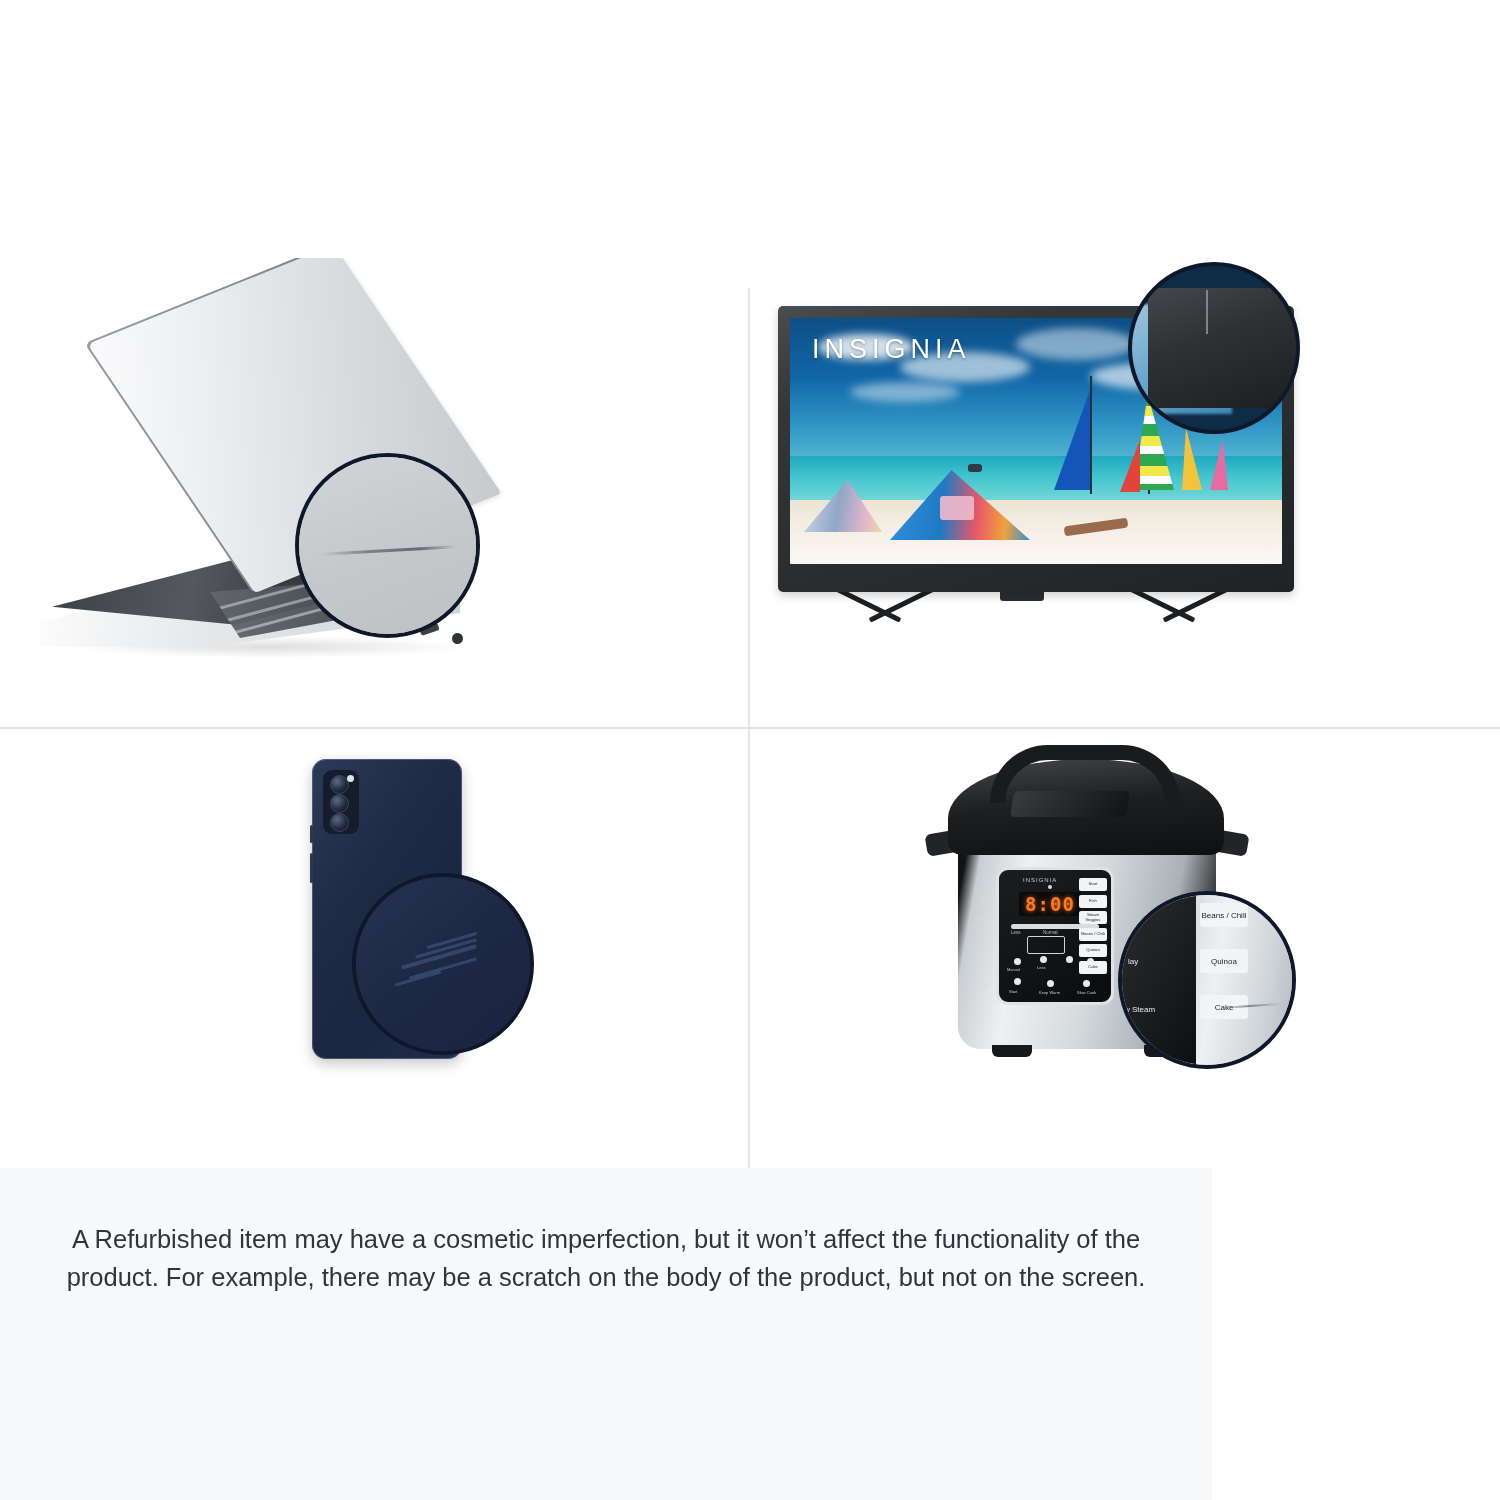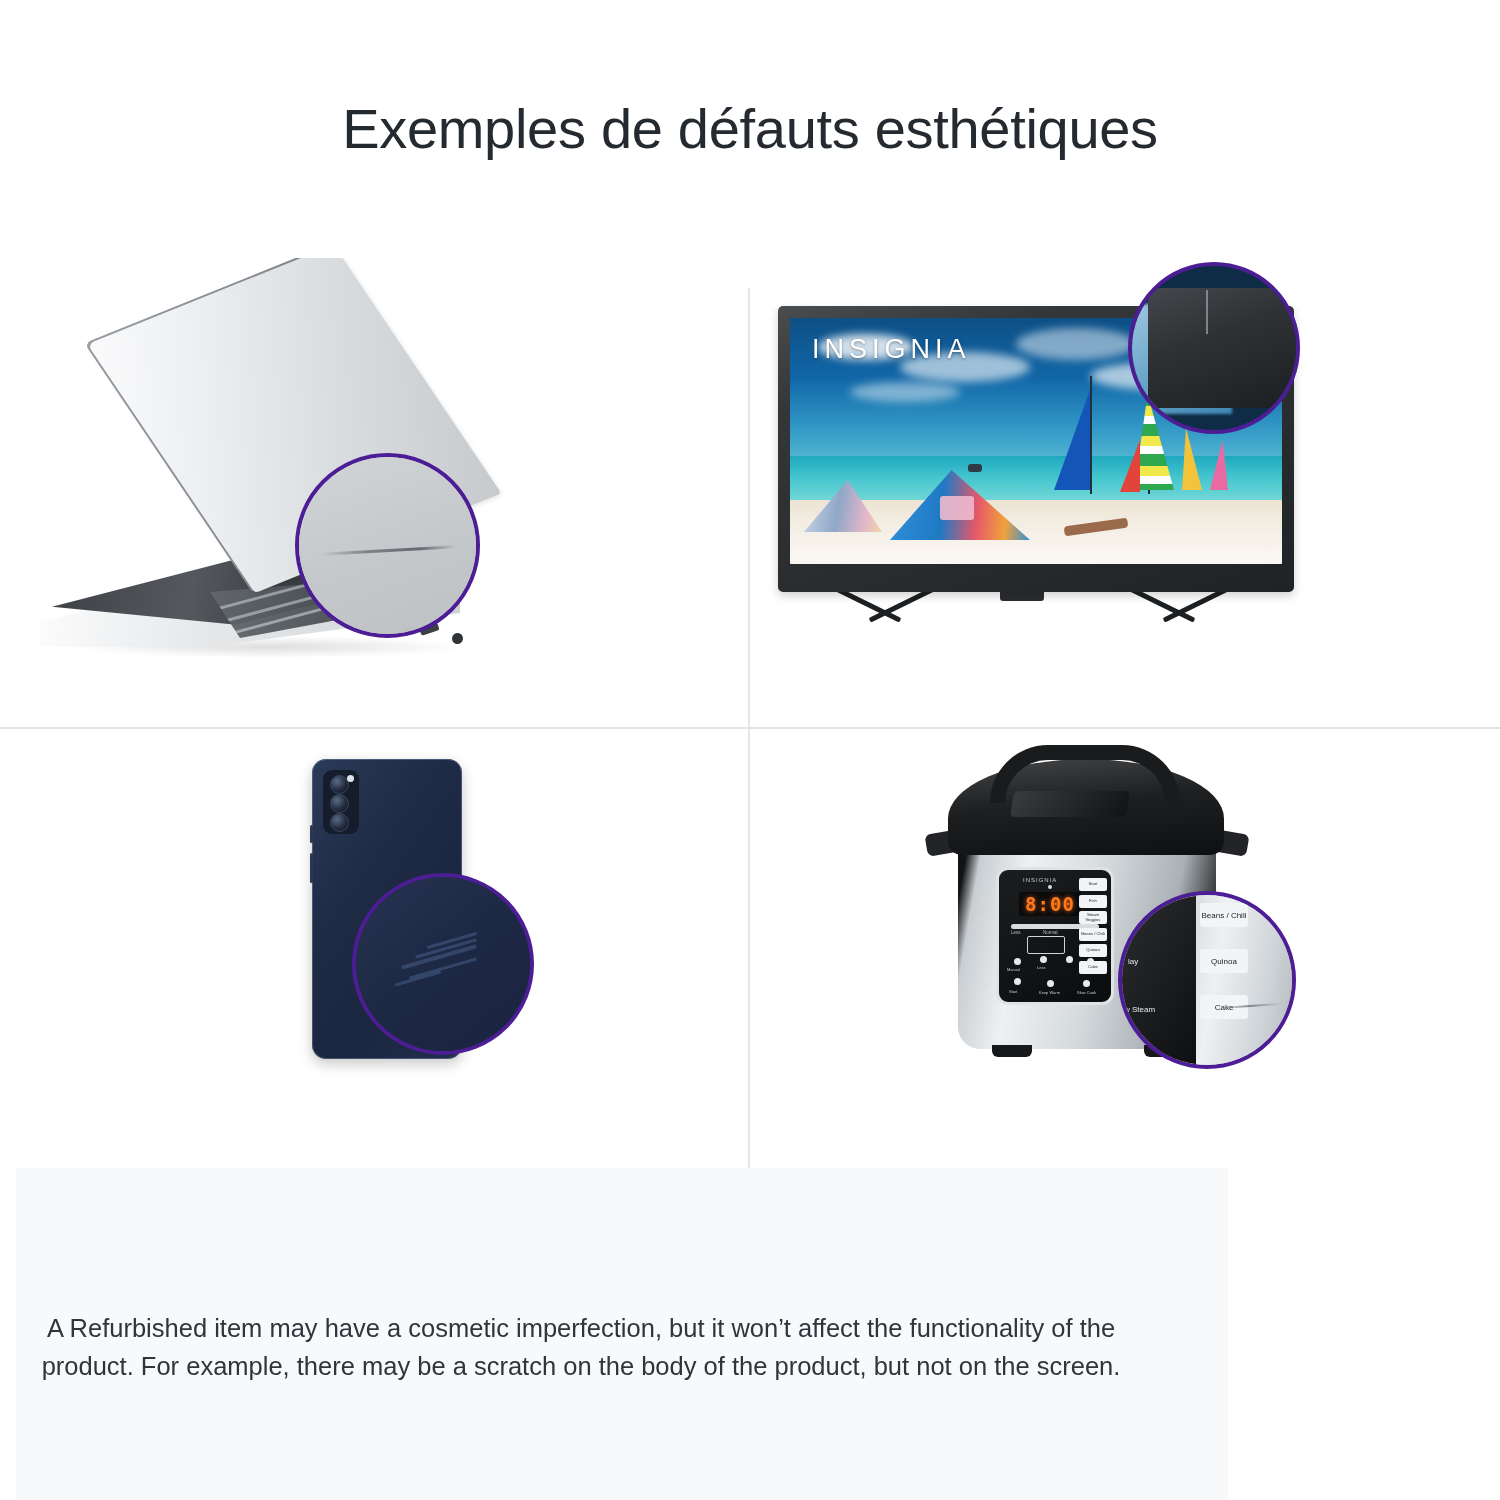--- a/index.html
+++ b/index.html
@@ -32,21 +32,21 @@
   }
   .vdiv{position:absolute;left:748px;top:30px;width:1.5px;height:880px;background:#e3e7ea;}
   .hdiv{position:absolute;left:0;top:469px;width:1500px;height:1.5px;background:#dfe4e8;}
   .cell{position:absolute;overflow:hidden;}
   .cell-tl{left:0;top:0;width:748px;height:469px;}
   .cell-tr{left:750px;top:0;width:750px;height:469px;}
   .cell-bl{left:0;top:471px;width:748px;height:439px;}
   .cell-br{left:750px;top:471px;width:750px;height:439px;}
 
   
-  .mag{position:absolute;border-radius:50%;border:4px solid #4c1d95;box-sizing:border-box;overflow:hidden;}
+  .mag{position:absolute;border-radius:50%;border:4px solid #0f172a;box-sizing:border-box;overflow:hidden;}
 
   
   .laptop-wrap{position:absolute;left:0;top:0;width:748px;height:469px;}
   .lid{
     position:absolute;left:255px;top:35px;width:260px;height:300px;
     background:linear-gradient(118deg,#fbfbfc 0%,#eceef0 28%,#d9dcdf 62%,#c6cacd 100%);
     transform:rotate(-34deg) skewY(12deg);
     transform-origin:bottom left;
     border-radius:7px 10px 4px 4px;
     box-shadow:0 2px 5px rgba(0,0,0,.10);
@@ -237,36 +237,35 @@
   }
   .mag-pc .pcz-leftlbl{position:absolute;color:#e8ecef;font-size:8px;}
   .mag-pc .pcz-scratch{
     position:absolute;left:96px;top:110px;width:64px;height:2px;
     background:linear-gradient(90deg,rgba(120,126,132,0),rgba(105,112,118,.8),rgba(120,126,132,0));
     transform:rotate(-4deg);filter:blur(.4px);
   }
 
   
   .footer{
-    position:absolute;left:16px;top:1168px;width:1212px;height:332px;
+    position:absolute;left:0;top:1168px;width:1212px;height:332px;
     background:#f7f9fb;
-    display:flex;flex-direction:row;align-items:center;justify-content:flex-start;
+    display:flex;flex-direction:column;align-items:center;justify-content:flex-start;
     padding-top:52px;box-sizing:border-box;
   }
   .foot-p{
     width:1130px;text-align:center;color:#30353c;
     font-size:25.5px;line-height:38px;margin:0 0 26px 0;
   }
   .foot-p.fr{margin-bottom:0;}
 </style>
 </head>
 <body>
 
 <div class="header">
-  <div class="title-line">Exemples de défauts esthétiques</div>
 </div>
 
 <div class="grid">
 
   <div class="vdiv"></div>
   <div class="hdiv"></div>
 
   <div class="cell cell-tl">
     <div class="laptop-wrap">
       <div class="laptop-shadow"></div>

